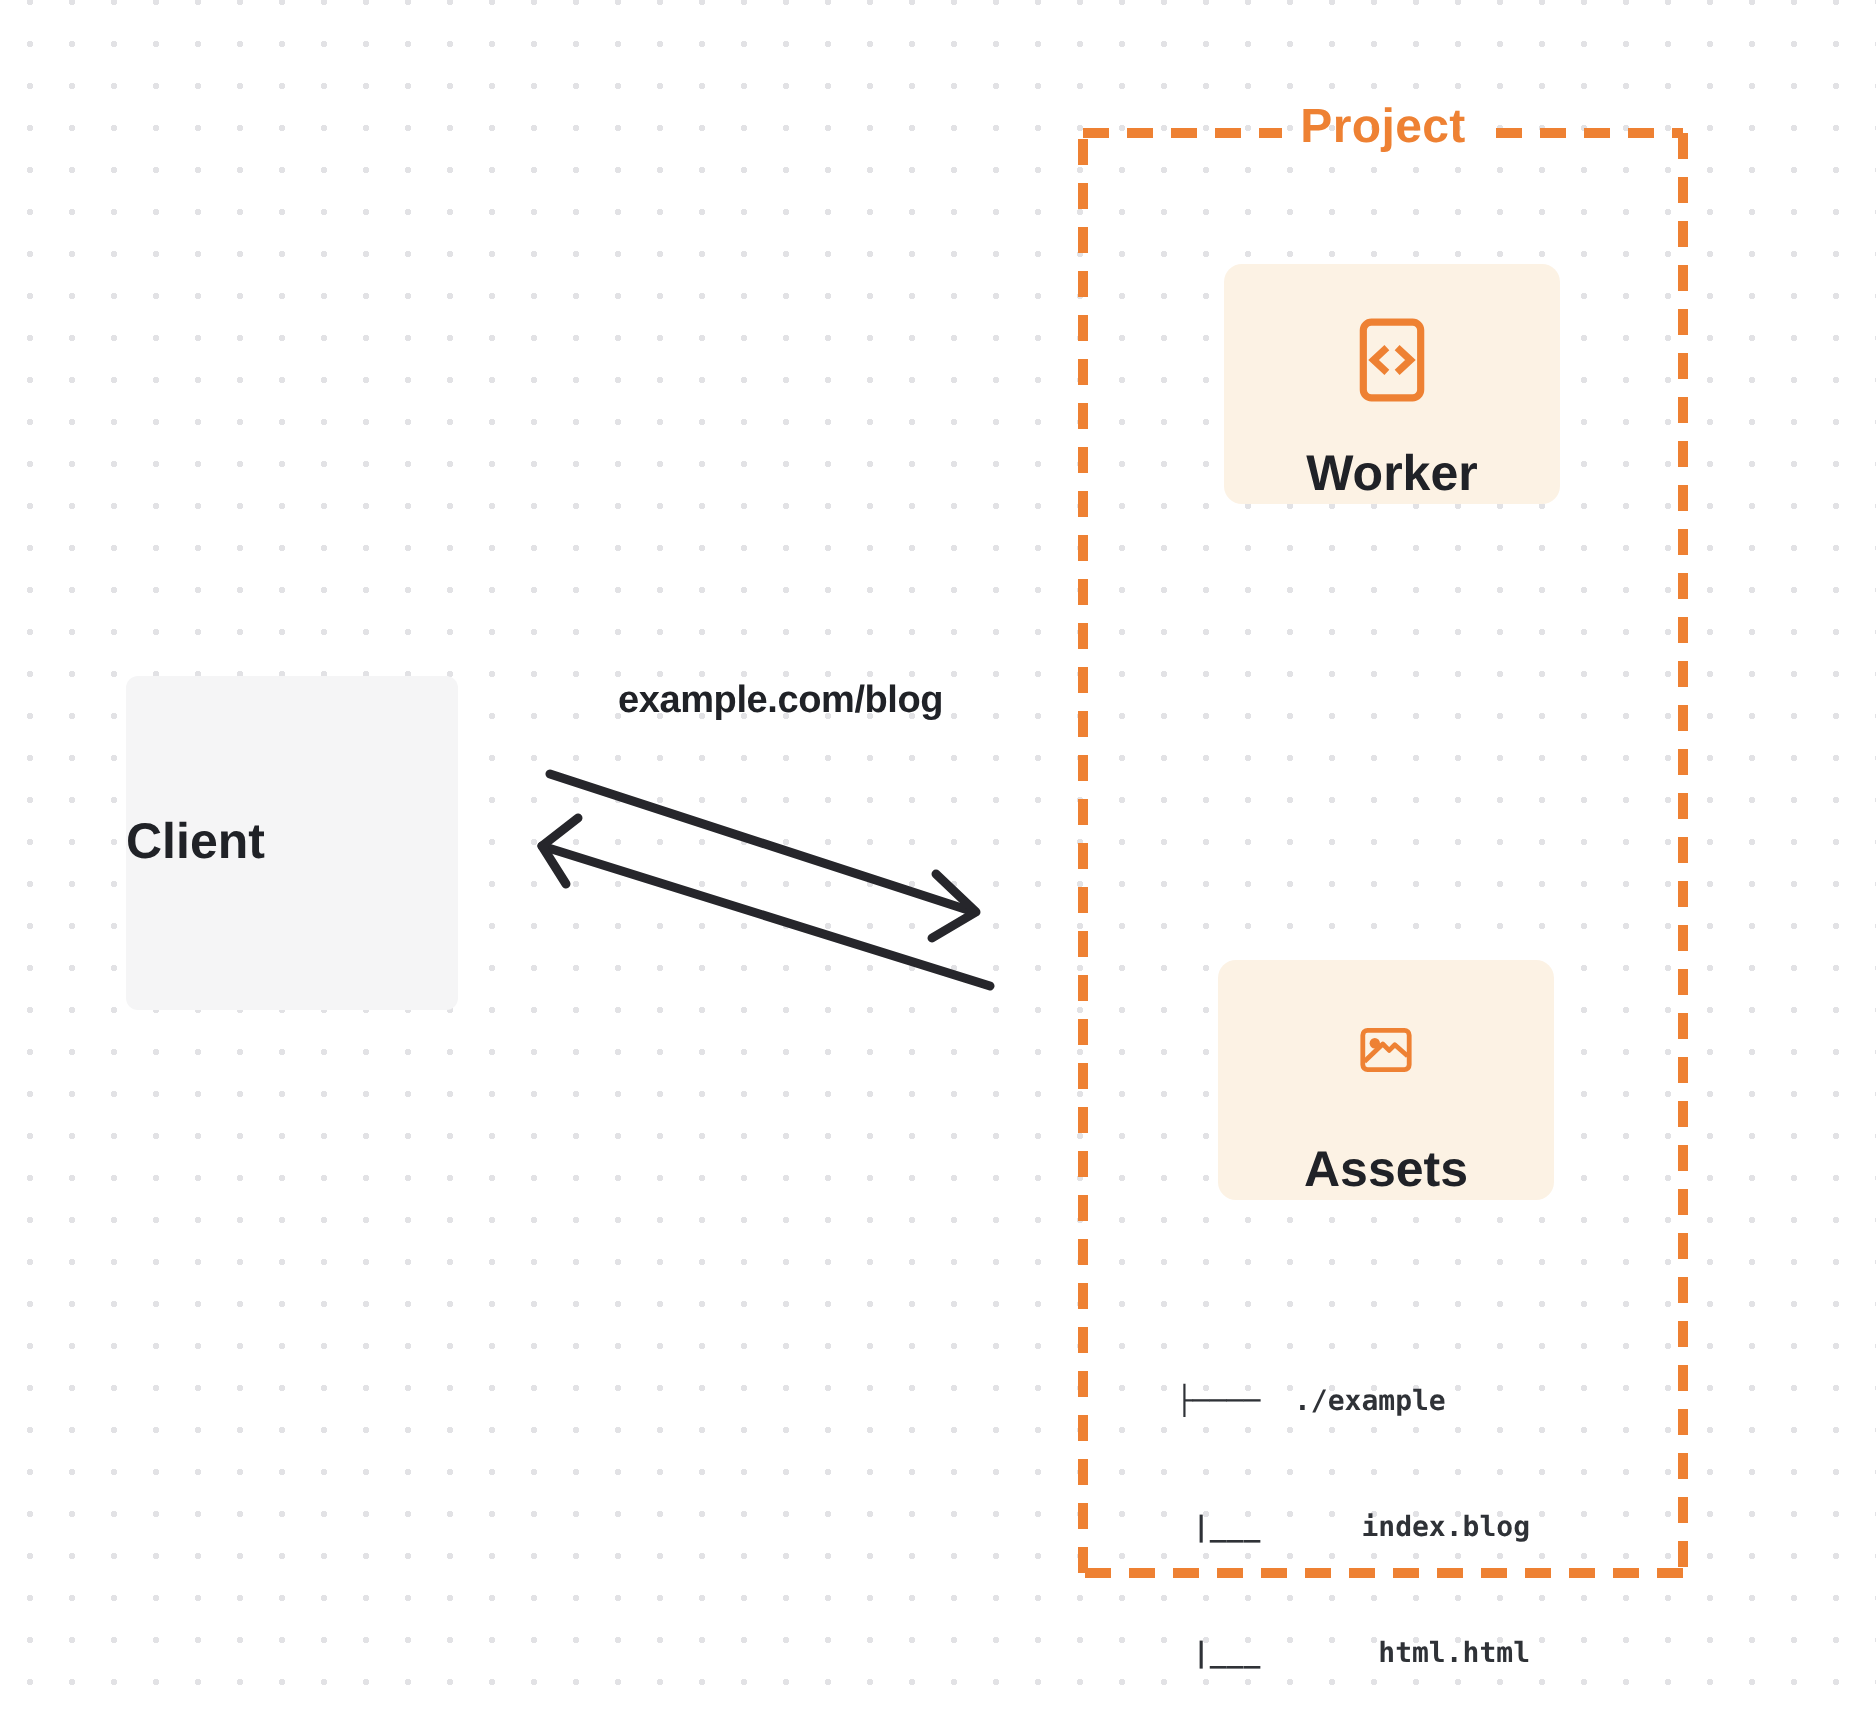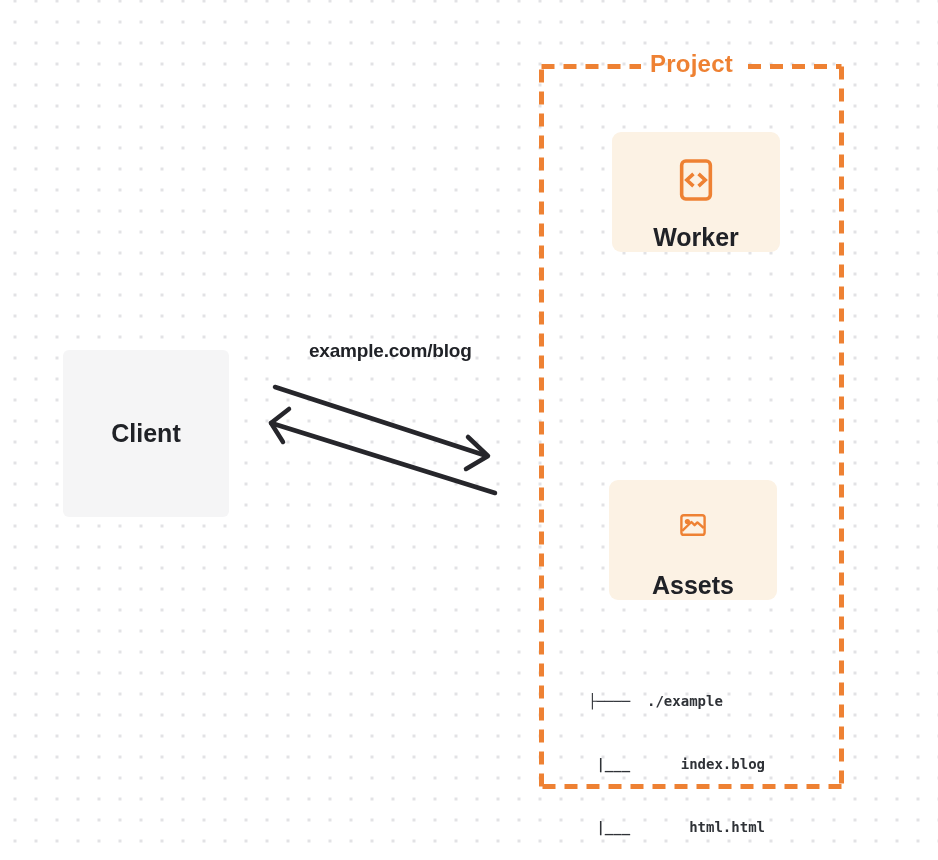--- a/index.html
+++ b/index.html
@@ -27,23 +27,23 @@
   .dash{stroke:var(--accent);stroke-width:5;stroke-dasharray:13 9;fill:none;}
   .arrow{stroke:var(--arrow);stroke-width:4.5;fill:none;stroke-linecap:round;stroke-linejoin:round;}
 
   .project-title{
     position:absolute;left:540px;top:50px;width:303px;
     text-align:center;font-size:24px;font-weight:bold;color:var(--accent);
     letter-spacing:.2px;
   }
 
   .client-box{
-    position:absolute;left:63px;top:350px;width:166px;height:167px;
+    position:absolute;left:63px;top:338px;width:166px;height:167px;
     background:var(--client-bg);border-radius:6px;
-    display:flex;align-items:center;justify-content:center;
+    display:flex;align-items:center;
   }
   .client-box .label{font-size:25px;font-weight:bold;color:var(--ink);}
 
   .request-label{
     position:absolute;left:281px;top:340px;
     font-size:19px;font-weight:bold;color:var(--ink);letter-spacing:-.2px;margin-left:28px;
   }
 
   .card{
     position:absolute;width:168px;height:120px;border-radius:9px;

